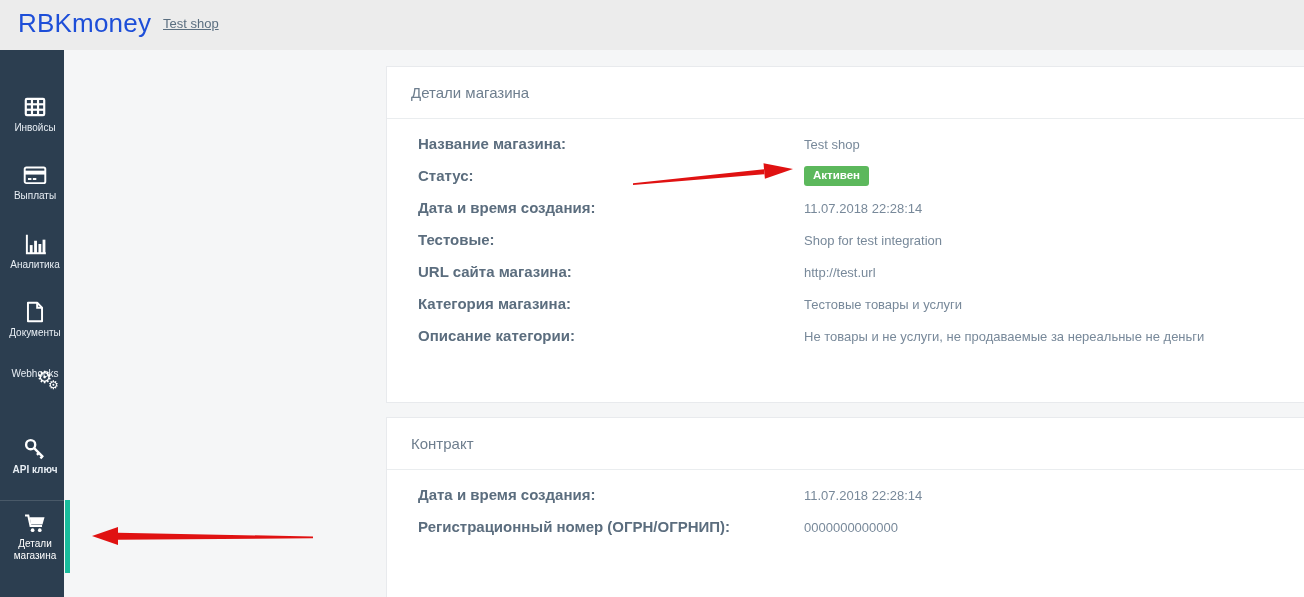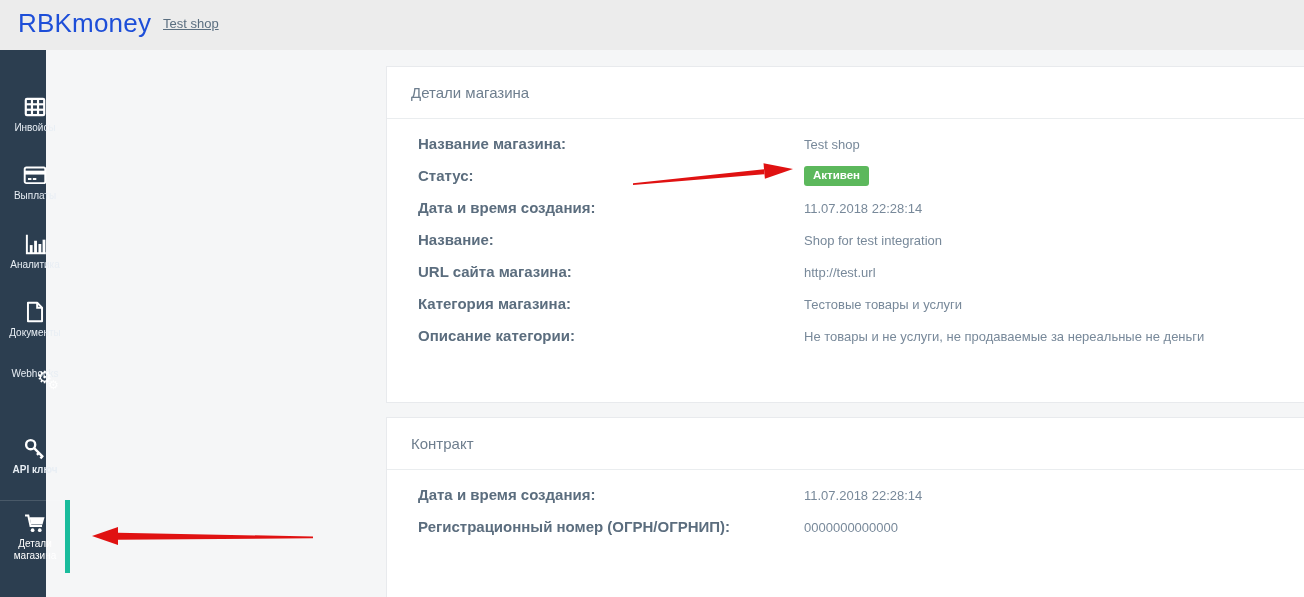--- a/index.html
+++ b/index.html
@@ -6,21 +6,21 @@
   html,body { width:1304px; height:597px; }
   body { font-family:"Liberation Sans", sans-serif; background:#f5f6f7; overflow:hidden; }
   .screen { position:relative; width:1304px; height:597px; overflow:hidden; }
 
   
   .header { position:absolute; top:0; left:0; width:1304px; height:50px; background:#ececec; }
   .logo { position:absolute; left:18px; top:8px; font-size:26px; color:#1d4ed8; letter-spacing:.2px; }
   .shop-link { position:absolute; left:163px; top:16px; font-size:13px; color:#5a6e80; text-decoration:underline; cursor:pointer; }
 
   
-  .sidebar { position:absolute; top:50px; left:0; width:46px; height:547px; background:#2c3e50; }
+  .sidebar { position:absolute; top:50px; left:0; width:64px; height:547px; background:#2c3e50; }
   .nav-item { position:absolute; left:0; width:70px; text-align:center; cursor:pointer; }
   .nav-item .icon { display:block; height:26px; margin:0 auto 2px auto; width:26px; position:relative; }
   .nav-item .label { display:block; font-size:10px; color:#e8eef4; line-height:12px; }
   .nav-item.active { height:73px; border-top:1px solid rgba(255,255,255,.14); padding-top:9px; }
   .nav-item.active .label { color:#ffffff; padding:0 4px; }
   .accent-bar { position:absolute; right:0; top:-1px; bottom:0; width:5px; background:#1abc9c; }
   .gear-wrap { position:relative; width:26px; height:26px; margin:0 auto 2px auto; }
   .gear { position:absolute; color:#fff; line-height:1; }
   .gear.g1 { font-size:17px; left:2px; top:1px; }
   .gear.g2 { font-size:12px; left:13px; top:11px; }
@@ -147,21 +147,21 @@
       </div>
       <div class="row">
         <span class="row-label">Статус:</span>
         <span class="badge">Активен</span>
       </div>
       <div class="row">
         <span class="row-label">Дата и время создания:</span>
         <span class="row-value">11.07.2018 22:28:14</span>
       </div>
       <div class="row">
-        <span class="row-label">Название:</span>
+        <span class="row-label">Тестовые:</span>
         <span class="row-value">Shop for test integration</span>
       </div>
       <div class="row">
         <span class="row-label">URL сайта магазина:</span>
         <span class="row-value">http://test.url</span>
       </div>
       <div class="row">
         <span class="row-label">Категория магазина:</span>
         <span class="row-value">Тестовые товары и услуги</span>
       </div>

